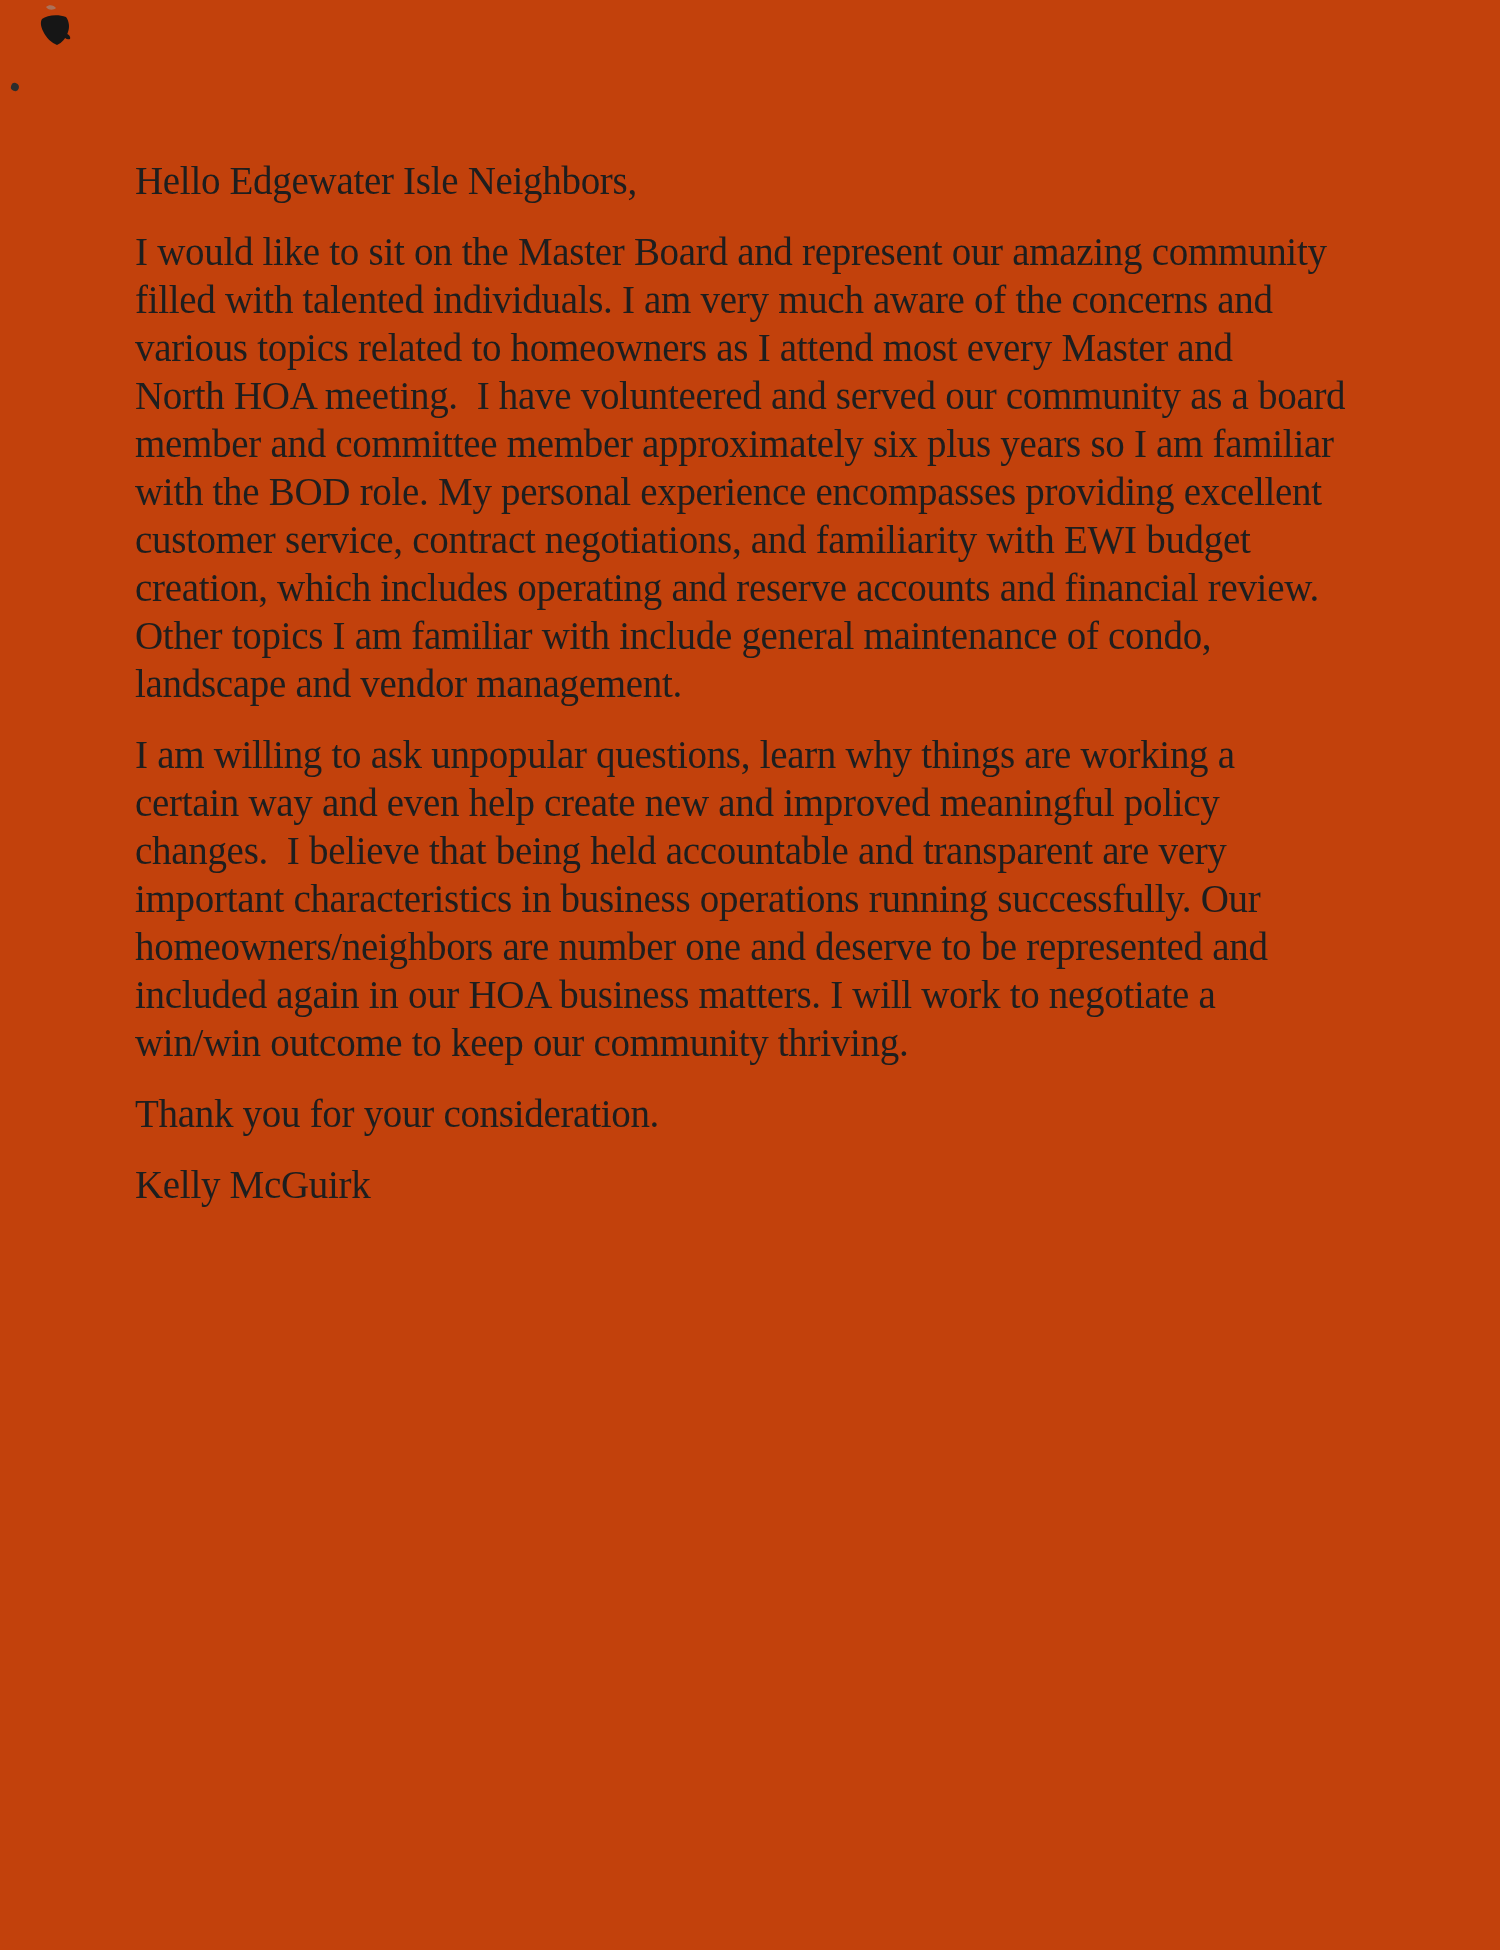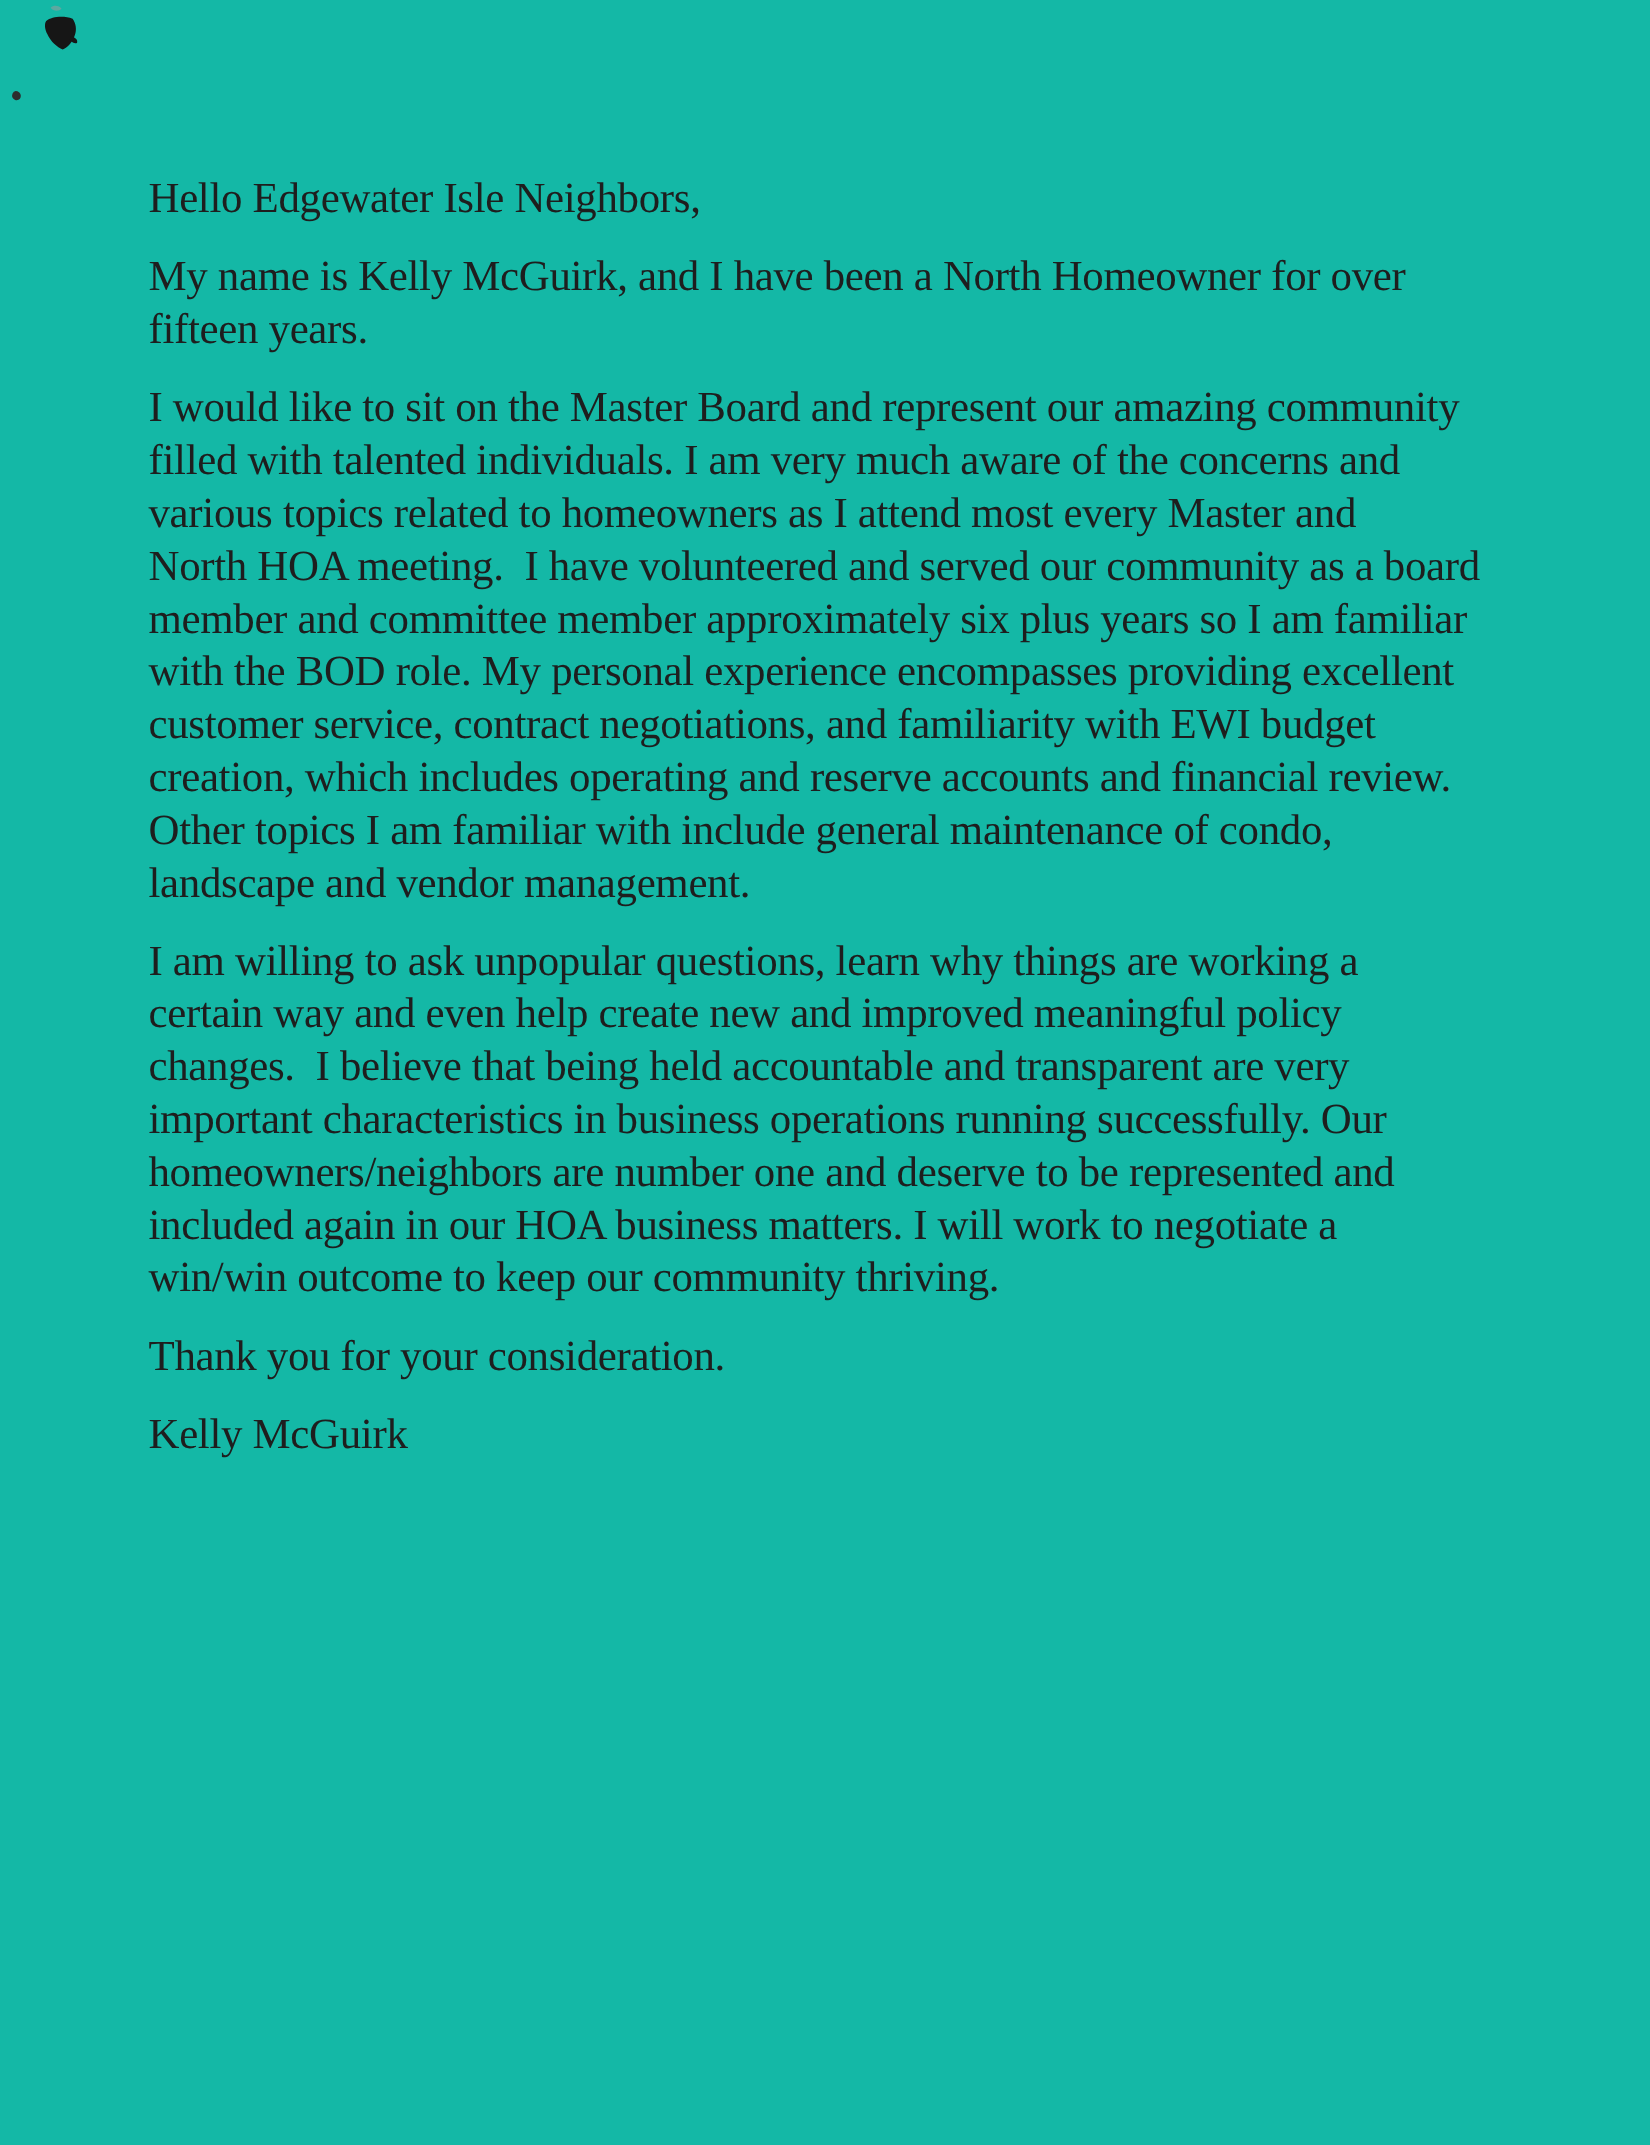--- a/index.html
+++ b/index.html
@@ -13,21 +13,21 @@
     position: relative;
     overflow: hidden;
     font-family: "Liberation Serif", serif;
   }
   .page {
     position: absolute;
     left: 0;
     top: 0;
     width: 1500px;
     height: 1950px;
-    background: #14b8a6;
+    background: #c2410c;
   }
   .letter-body {
     position: absolute;
     left: 135px;
     top: 157px;
     width: 1340px;
   }
   .letter-body p {
     margin: 0 0 23px 0;
     font-size: 39px;
@@ -61,22 +61,20 @@
 
   <svg class="artifact-blob" viewBox="0 0 40 50" xmlns="http://www.w3.org/2000/svg">
     <path d="M8 4 C11 1 16 2 18 5 C16 7 11 8 8 4 Z" fill="#9a9a9a" opacity="0.55"></path>
     <path d="M4 16 C9 12 20 11 28 14 C31 18 32 24 30 29 C28 35 24 40 19 42 C14 40 8 35 5 28 C3 24 2 19 4 16 Z" fill="#161616"></path>
     <path d="M27 30 C30 31 33 33 32 36 C29 37 26 35 25 32 Z" fill="#161616"></path>
   </svg>
   <div class="artifact-speck" style="background:#2d2d2d;"></div>
 
   <div class="letter-body">
     <p>Hello Edgewater Isle Neighbors,</p>
-    <p>My name is Kelly McGuirk, and I have been a North Homeowner for over
-fifteen years.</p>
     <p>I would like to sit on the Master Board and represent our amazing community
 filled with talented individuals. I am very much aware of the concerns and
 various topics related to homeowners as I attend most every Master and
 North HOA meeting.  I have volunteered and served our community as a board
 member and committee member approximately six plus years so I am familiar
 with the BOD role. My personal experience encompasses providing excellent
 customer service, contract negotiations, and familiarity with EWI budget
 creation, which includes operating and reserve accounts and financial review.
 Other topics I am familiar with include general maintenance of condo,
 landscape and vendor management.</p>

